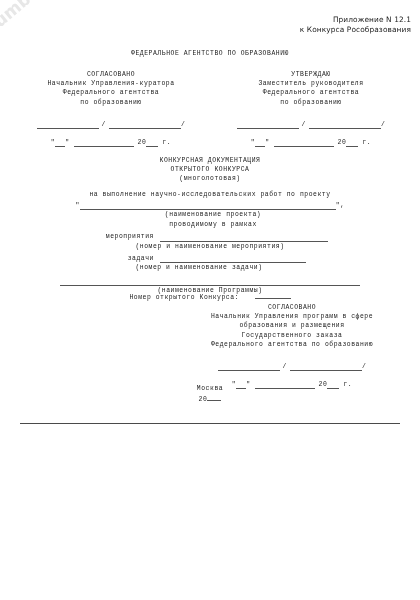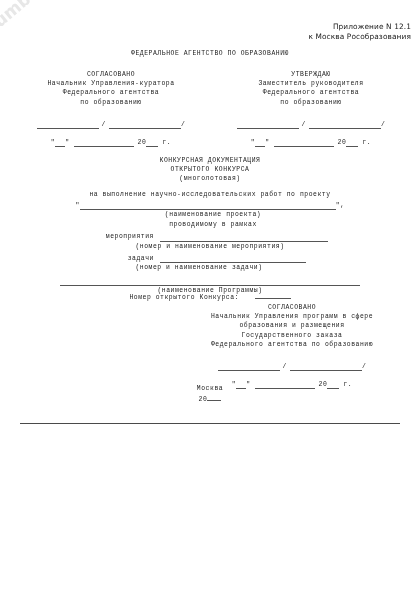--- a/index.html
+++ b/index.html
@@ -48,21 +48,21 @@
     z-index: 1;
     width: 420px;
     height: 600px;
     box-sizing: border-box;
   }
 
   
   .appendix {
     position: absolute;
     right: 9px;
-    top: 22px;
+    top: 15px;
     text-align: right;
     font-family: "DejaVu Sans", "Liberation Sans", sans-serif;
     font-size: 7.4px;
     line-height: 10.2px;
     color: #1a1a1a;
     letter-spacing: 0.1px;
   }
   .appendix div { white-space: nowrap; }
 
   
@@ -188,21 +188,21 @@
 <body>
 
 <div id="watermark">
   <div class="wm-text">oNumber.ru</div>
 </div>
 
 <div id="page">
 
   <div class="appendix">
     <div>Приложение N 12.1</div>
-    <div>к Москва Рособразования</div>
+    <div>к Конкурса Рособразования</div>
   </div>
 
   <div class="agency-title mono">ФЕДЕРАЛЬНОЕ АГЕНТСТВО ПО ОБРАЗОВАНИЮ</div>
 
   <div class="approvals">
 
     <div class="appr-col">
       <div class="line mono">СОГЛАСОВАНО</div>
       <div class="line mono">Начальник Управления-куратора</div>
       <div class="line mono">Федерального агентства</div>

